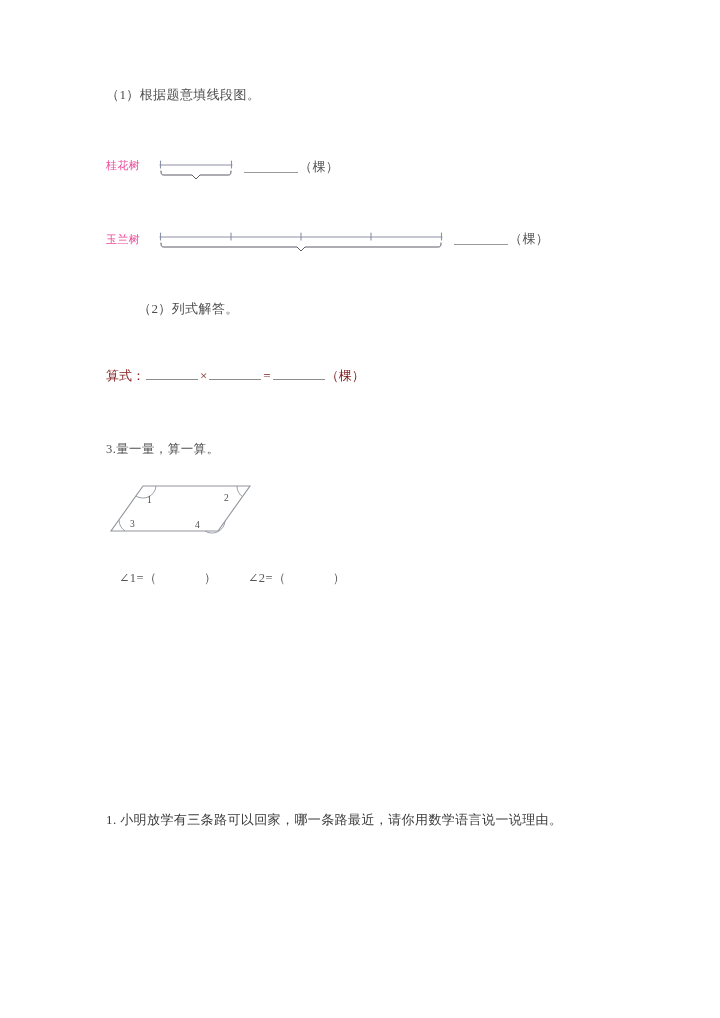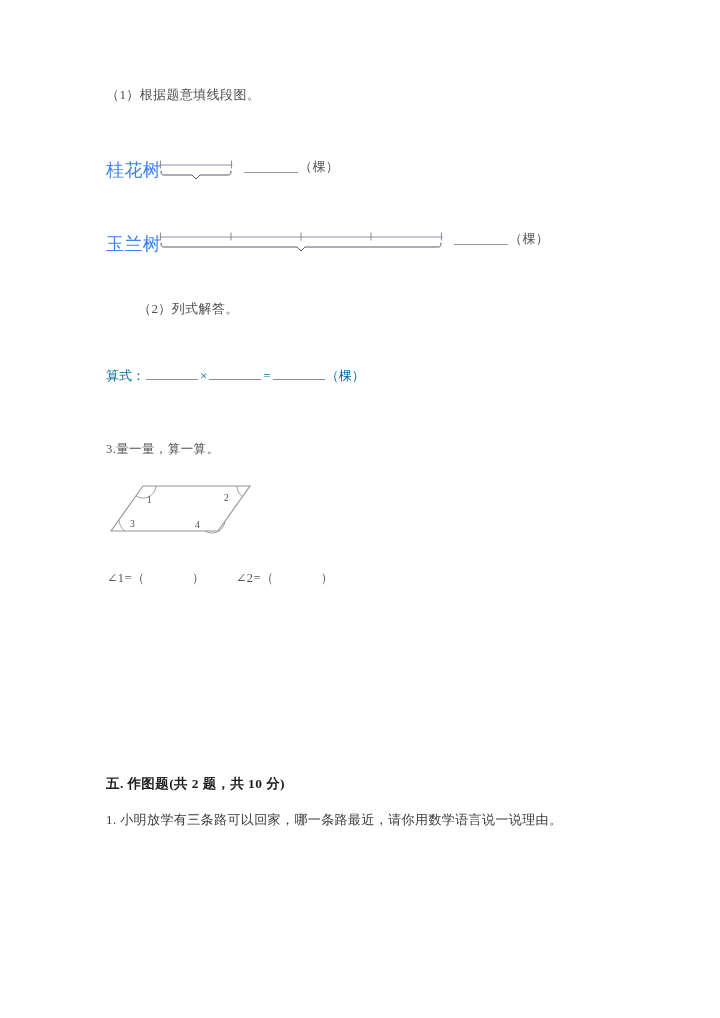--- a/index.html
+++ b/index.html
@@ -28,21 +28,21 @@
     color: #555;
     font-size: 12.5px;
     letter-spacing: 0.4px;
   }
   .cn { font-family: "Liberation Serif", "DejaVu Serif", serif; }
 
   
   #q1-prompt { left: 106px; top: 86px; font-size: 13px; color: #4d4d4d; }
 
   
-  .seg-label { font-size: 18px; color: #3b82f6; }
+  .seg-label { font-size: 11px; color: #ec4899; }
   #gui-label { left: 106px; top: 158px; }
   #yu-label  { left: 106px; top: 232px; }
 
   .seg-wrap { position: absolute; }
   #gui-seg { left: 158px; top: 156px; width: 76px; height: 28px; }
   #yu-seg  { left: 158px; top: 228px; width: 286px; height: 28px; }
 
   .ansline {
     position: absolute;
     height: 0;
@@ -56,21 +56,21 @@
 
   
   #q2-prompt { left: 106px; top: 300px; font-size: 13px; color: #4d4d4d; margin-left: 32px; }
 
   
   #formula-row {
     position: absolute;
     left: 106px;
     top: 367px;
     font-size: 13px;
-    color: #0369a1;
+    color: #7f1d1d;
     display: flex;
     align-items: baseline;
     white-space: nowrap;
   }
   #formula-row .blank {
     display: inline-block;
     width: 52px;
     border-bottom: 1px solid #8d8d8d;
     height: 12px;
     margin: 0 1px;
@@ -83,21 +83,21 @@
   
   #parallelogram {
     position: absolute;
     left: 100px;
     top: 470px;
     width: 170px;
     height: 75px;
   }
 
   
-  .angle-row { font-size: 12.5px; color: #555; }
+  .angle-row { font-size: 12.5px; color: #555; margin-left: 12px; }
   #angle-row-1 { left: 107px; top: 570px; }
   #angle-row-2 { left: 107px; top: 640px; }
   #angle-row-3 { left: 107px; top: 709px; }
   .angle-row .gap { display: inline-block; width: 40px; }
   .angle-row .pad { display: inline-block; width: 24px; }
 
   
   #section-five {
     left: 106px;
     top: 775px;
@@ -194,17 +194,16 @@
     <span class="gap"></span>
     <span>）</span>
     <span class="pad"></span>
     <span>∠2=（</span>
     <span class="gap"></span>
     <span>）</span>
   </div>
 
 
 
-  <div class="t cn" id="section-five">五. 作图题(共 2 题，共 10 分)</div>
 
   <div class="t cn" id="q5-1">1. 小明放学有三条路可以回家，哪一条路最近，请你用数学语言说一说理由。</div>
 
 </div>
 
 </body></html>

